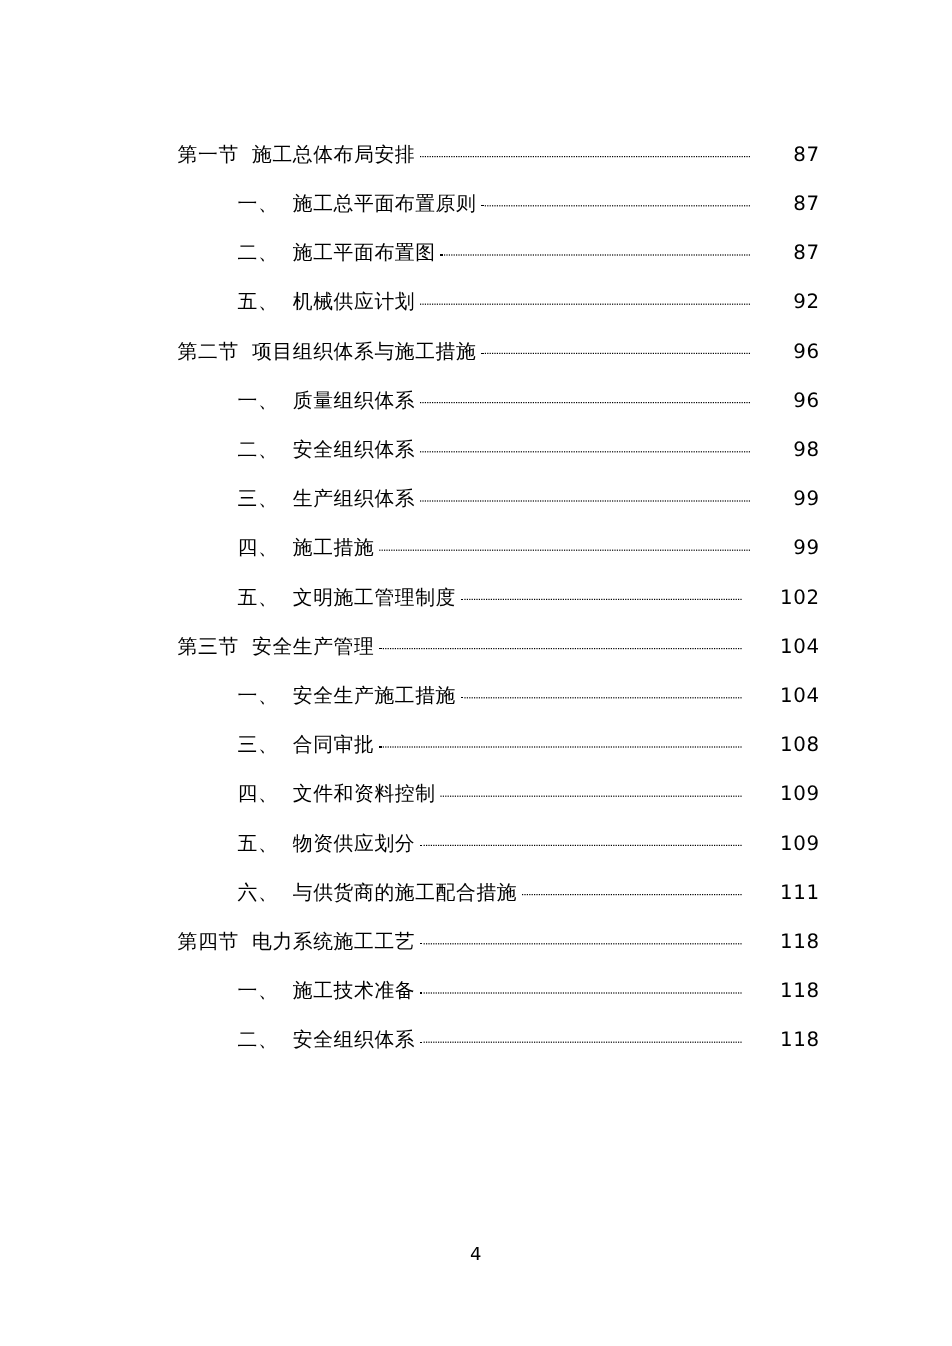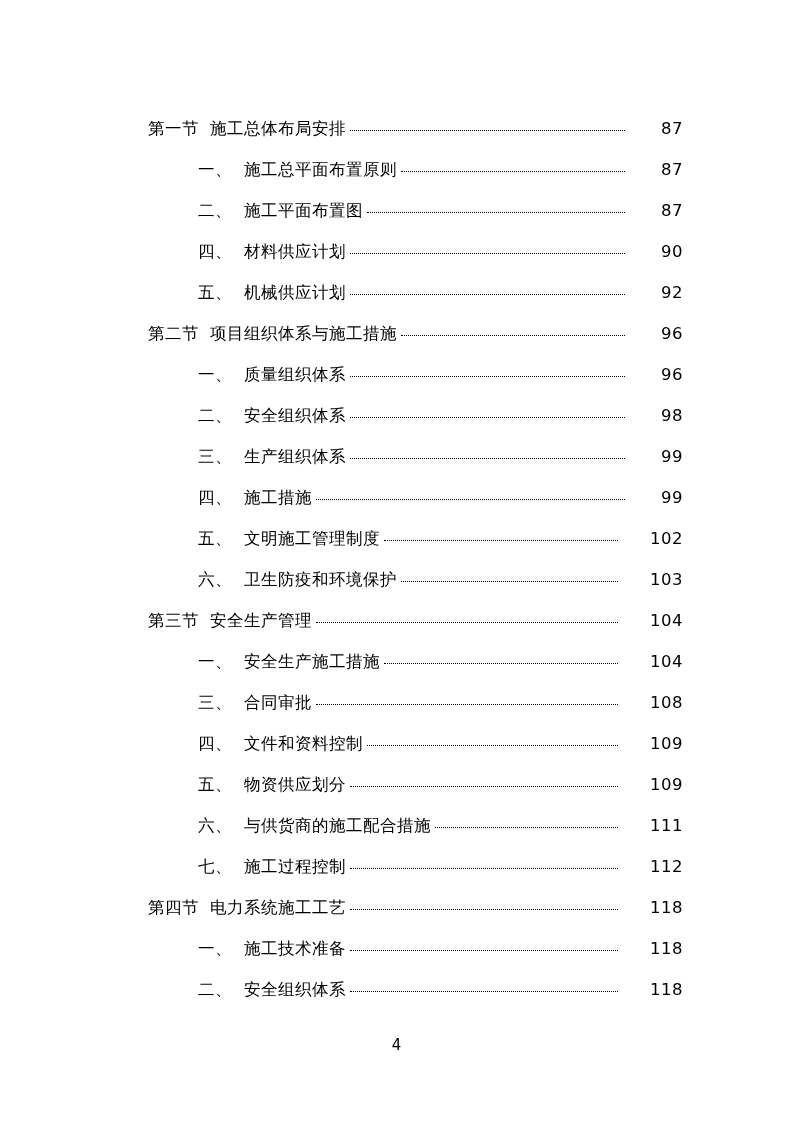--- a/index.html
+++ b/index.html
@@ -95,25 +95,20 @@
         <span class="label"><span class="num">一、</span><span class="title">施工总平面布置原则</span></span>
         <span class="leader"></span>
         <span class="page-no">87</span>
       </li>
       <li class="toc-entry level-2">
         <span class="label"><span class="num">二、</span><span class="title">施工平面布置图</span></span>
         <span class="leader"></span>
         <span class="page-no">87</span>
       </li>
       <li class="toc-entry level-2">
-        <span class="label"><span class="num">四、</span><span class="title">材料供应计划</span></span>
-        <span class="leader"></span>
-        <span class="page-no">90</span>
-      </li>
-      <li class="toc-entry level-2">
         <span class="label"><span class="num">五、</span><span class="title">机械供应计划</span></span>
         <span class="leader"></span>
         <span class="page-no">92</span>
       </li>
       <li class="toc-entry level-1">
         <span class="label"><span class="sec">第二节</span><span class="title">项目组织体系与施工措施</span></span>
         <span class="leader"></span>
         <span class="page-no">96</span>
       </li>
       <li class="toc-entry level-2">
@@ -134,25 +129,20 @@
       <li class="toc-entry level-2">
         <span class="label"><span class="num">四、</span><span class="title">施工措施</span></span>
         <span class="leader"></span>
         <span class="page-no">99</span>
       </li>
       <li class="toc-entry level-2">
         <span class="label"><span class="num">五、</span><span class="title">文明施工管理制度</span></span>
         <span class="leader"></span>
         <span class="page-no">102</span>
       </li>
-      <li class="toc-entry level-2">
-        <span class="label"><span class="num">六、</span><span class="title">卫生防疫和环境保护</span></span>
-        <span class="leader"></span>
-        <span class="page-no">103</span>
-      </li>
       <li class="toc-entry level-1">
         <span class="label"><span class="sec">第三节</span><span class="title">安全生产管理</span></span>
         <span class="leader"></span>
         <span class="page-no">104</span>
       </li>
       <li class="toc-entry level-2">
         <span class="label"><span class="num">一、</span><span class="title">安全生产施工措施</span></span>
         <span class="leader"></span>
         <span class="page-no">104</span>
       </li>
@@ -169,25 +159,20 @@
       <li class="toc-entry level-2">
         <span class="label"><span class="num">五、</span><span class="title">物资供应划分</span></span>
         <span class="leader"></span>
         <span class="page-no">109</span>
       </li>
       <li class="toc-entry level-2">
         <span class="label"><span class="num">六、</span><span class="title">与供货商的施工配合措施</span></span>
         <span class="leader"></span>
         <span class="page-no">111</span>
       </li>
-      <li class="toc-entry level-2">
-        <span class="label"><span class="num">七、</span><span class="title">施工过程控制</span></span>
-        <span class="leader"></span>
-        <span class="page-no">112</span>
-      </li>
       <li class="toc-entry level-1">
         <span class="label"><span class="sec">第四节</span><span class="title">电力系统施工工艺</span></span>
         <span class="leader"></span>
         <span class="page-no">118</span>
       </li>
       <li class="toc-entry level-2">
         <span class="label"><span class="num">一、</span><span class="title">施工技术准备</span></span>
         <span class="leader"></span>
         <span class="page-no">118</span>
       </li>

